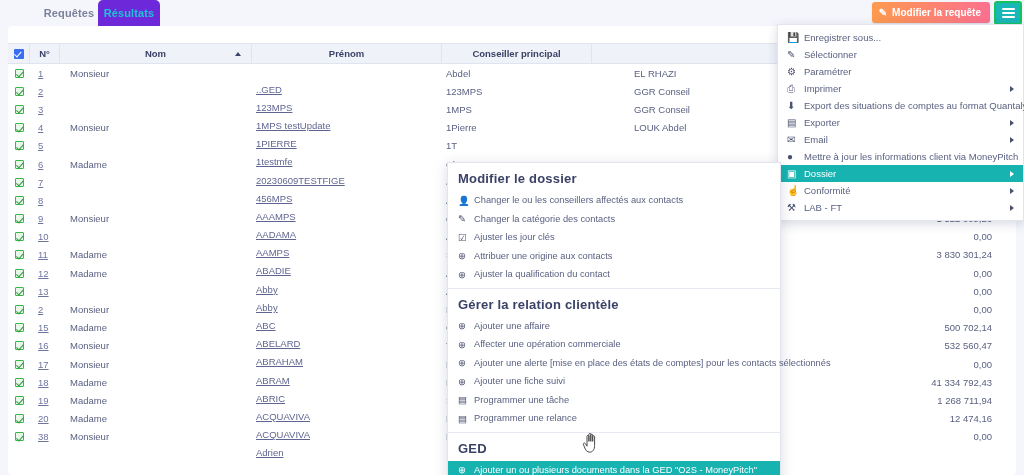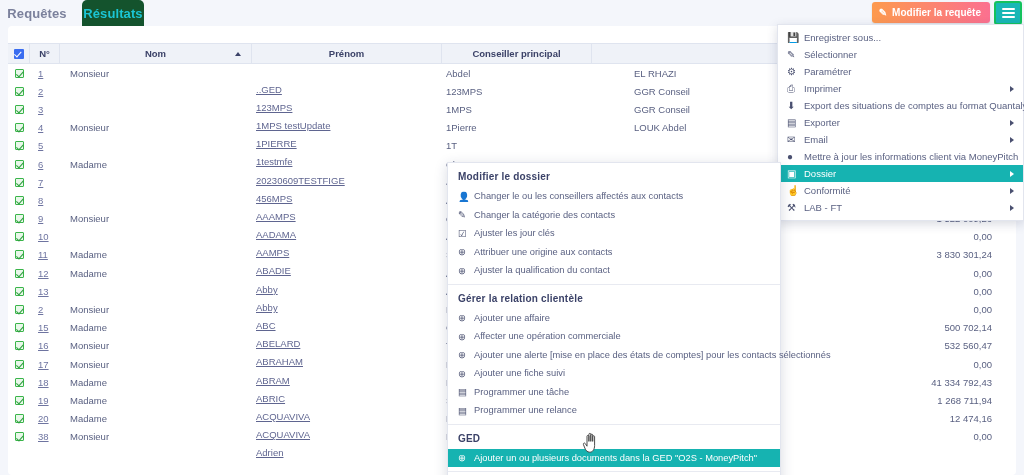--- a/index.html
+++ b/index.html
@@ -13,27 +13,28 @@
   #root { position: relative; width: 1024px; height: 475px; background: #f4f6fb; }
 
   
   .tabbar {
     position: absolute; left: 0; top: 0; width: 1024px; height: 26px;
     background: #f4f6fb;
   }
   .tab {
     position: absolute; top: 0; height: 26px;
     display: flex; align-items: center; justify-content: center;
-    font-size: 13px; font-weight: bold; letter-spacing: .1px;
+    font-size: 11px; font-weight: bold; letter-spacing: .1px;
     color: #7b819c;
+    margin-left: 32px;
   }
   .tab.inactive { left: 8px; width: 58px; }
   .tab.active {
-    left: 82px; width: 62px; color: #1bc5d4;
-    background: #14532d; border-radius: 5px 5px 0 0;
+    left: 66px; width: 62px; color: #1bc5d4;
+    background: #6d28d9; border-radius: 5px 5px 0 0;
   }
 
   
   .hdr-btn-modify {
     position: absolute; right: 34px; top: 2px; height: 21px;
     padding: 0 9px 0 7px;
     display: flex; align-items: center; gap: 5px;
     background: linear-gradient(90deg,#fd9a4e 0%, #fb7090 100%);
     border-radius: 3px;
     color: #ffffff; font-size: 10px; font-weight: bold;
@@ -148,21 +149,21 @@
   .dd-item.hl .dd-arrow { border-left-color: #fff; }
 
   
   .submenu {
     position: absolute; left: 447px; top: 162px; width: 334px;
     background: #ffffff; border: 1px solid #e2e5ee;
     box-shadow: 0 3px 12px rgba(40,50,90,.18);
     z-index: 50; padding-bottom: 3px;
   }
   .sm-title {
-    font-size: 10px; font-weight: bold; color: #3b4268;
+    font-size: 13px; font-weight: bold; color: #3b4268;
     padding: 8px 0 5px 10px; letter-spacing: .2px;
   }
   .sm-item {
     display: flex; align-items: center; height: 18.5px;
     padding: 0 6px 0 10px; font-size: 9.3px; color: #5a6182;
     cursor: pointer; white-space: nowrap; position: relative;
   }
   .sm-item.hl { background: #16b3b1; color: #ffffff; }
   .sm-ico {
     width: 16px; min-width: 16px; font-size: 9.5px; color: #4a5070;

